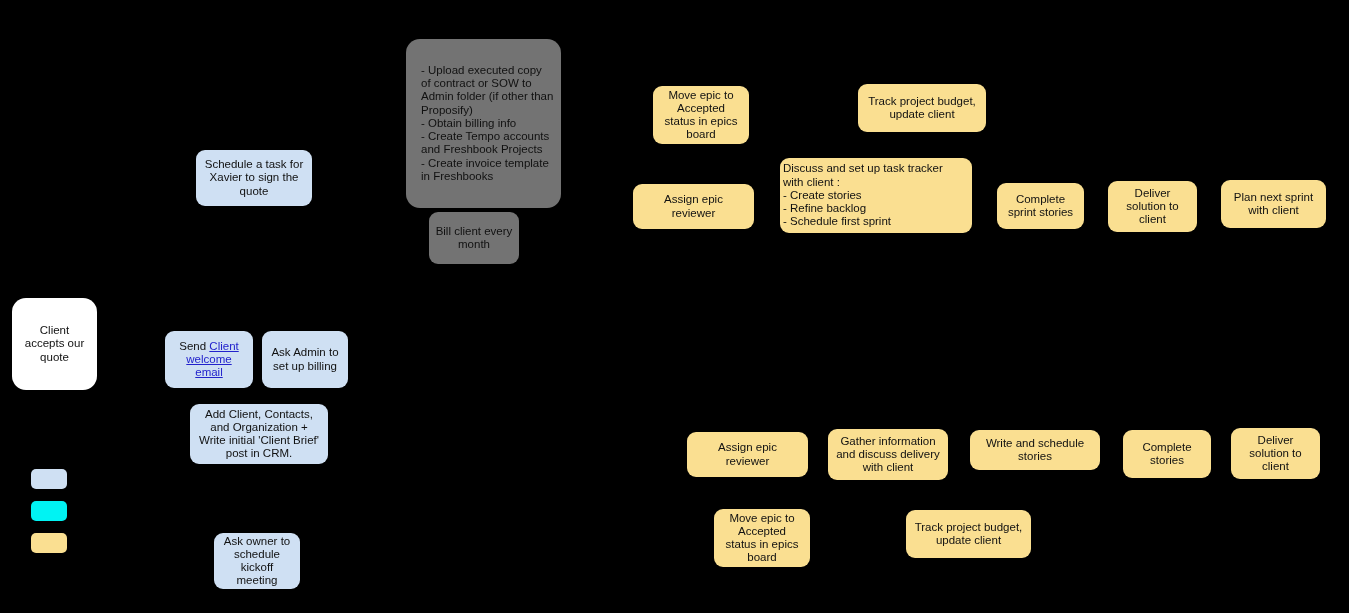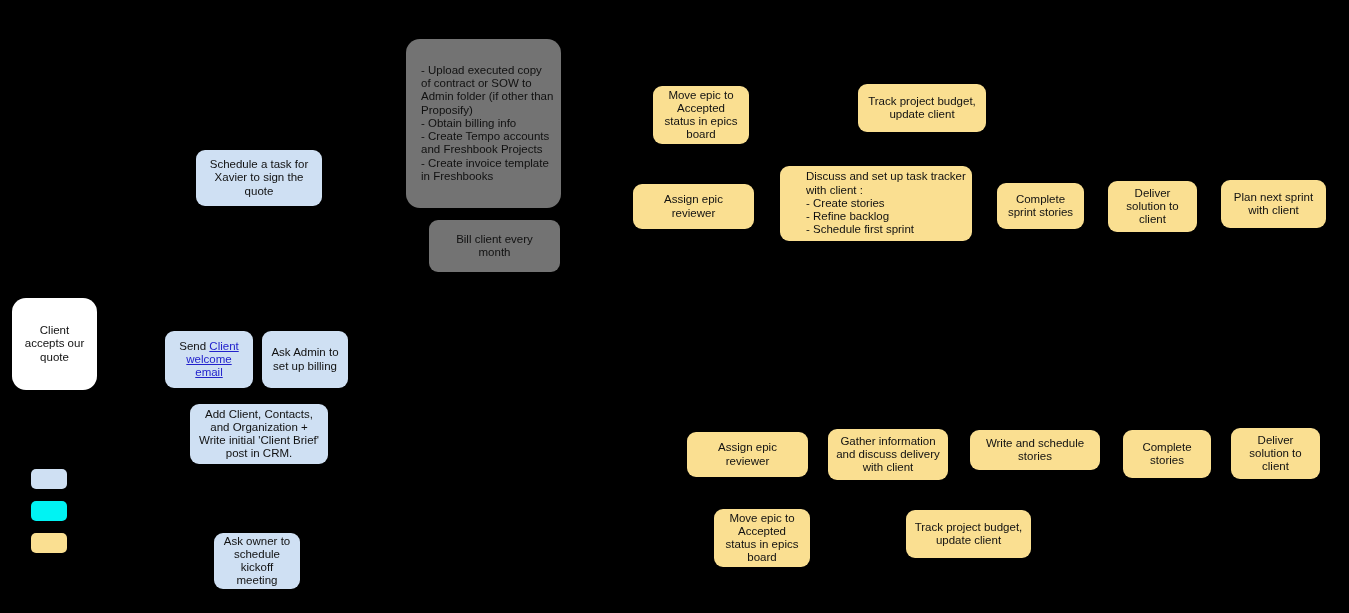--- a/index.html
+++ b/index.html
@@ -57,21 +57,21 @@
 <body>
 
 <div id="canvas">
 
   <div class="node white roundbig" style="left:12px; top:298px; width:85px; height:92px;">
     <span class="txt">Client
 accepts our
 quote</span>
   </div>
 
-  <div class="node blue" style="left:196px; top:150px; width:126px; height:56px;">
+  <div class="node blue" style="left:196px; top:150px; width:116px; height:56px;">
     <span class="txt">Schedule a task for
 Xavier to sign the
 quote</span>
   </div>
 
 
   <div class="node blue" style="left:165px; top:331px; width:88px; height:57px;">
     <span class="txt"><span>Send </span><a class="lnk" href="#">Client
 welcome
 email</a></span>
@@ -101,21 +101,21 @@
 of contract or SOW to
 Admin folder (if other than
 Proposify)
 - Obtain billing info
 - Create Tempo accounts
 and Freshbook Projects
 - Create invoice template
 in Freshbooks</span>
   </div>
 
-  <div class="node cyan" style="left:429px; top:220px; width:131px; height:52px;justify-content:flex-end;">
+  <div class="node cyan" style="left:429px; top:212px; width:90px; height:52px;justify-content:flex-end;">
     <span class="txt">Bill client every
 month</span>
   </div>
 
   <div class="node yellow" style="left:653px; top:86px; width:96px; height:58px;">
     <span class="txt">Move epic to
 Accepted
 status in epics
 board</span>
   </div>
@@ -123,21 +123,21 @@
   <div class="node yellow" style="left:858px; top:84px; width:128px; height:48px;">
     <span class="txt">Track project budget,
 update client</span>
   </div>
 
   <div class="node yellow" style="left:633px; top:184px; width:121px; height:45px;">
     <span class="txt">Assign epic
 reviewer</span>
   </div>
 
-  <div class="node yellow left" style="left:780px; top:166px; width:192px; height:75px; padding-left:26px;">
+  <div class="node yellow left" style="left:780px; top:158px; width:192px; height:75px; padding-left:3px;">
     <span class="txt">Discuss and set up task tracker
 with client :
 - Create stories
 - Refine backlog
 - Schedule first sprint</span>
   </div>
 
   <div class="node yellow" style="left:997px; top:183px; width:87px; height:46px;">
     <span class="txt">Complete
 sprint stories</span>

